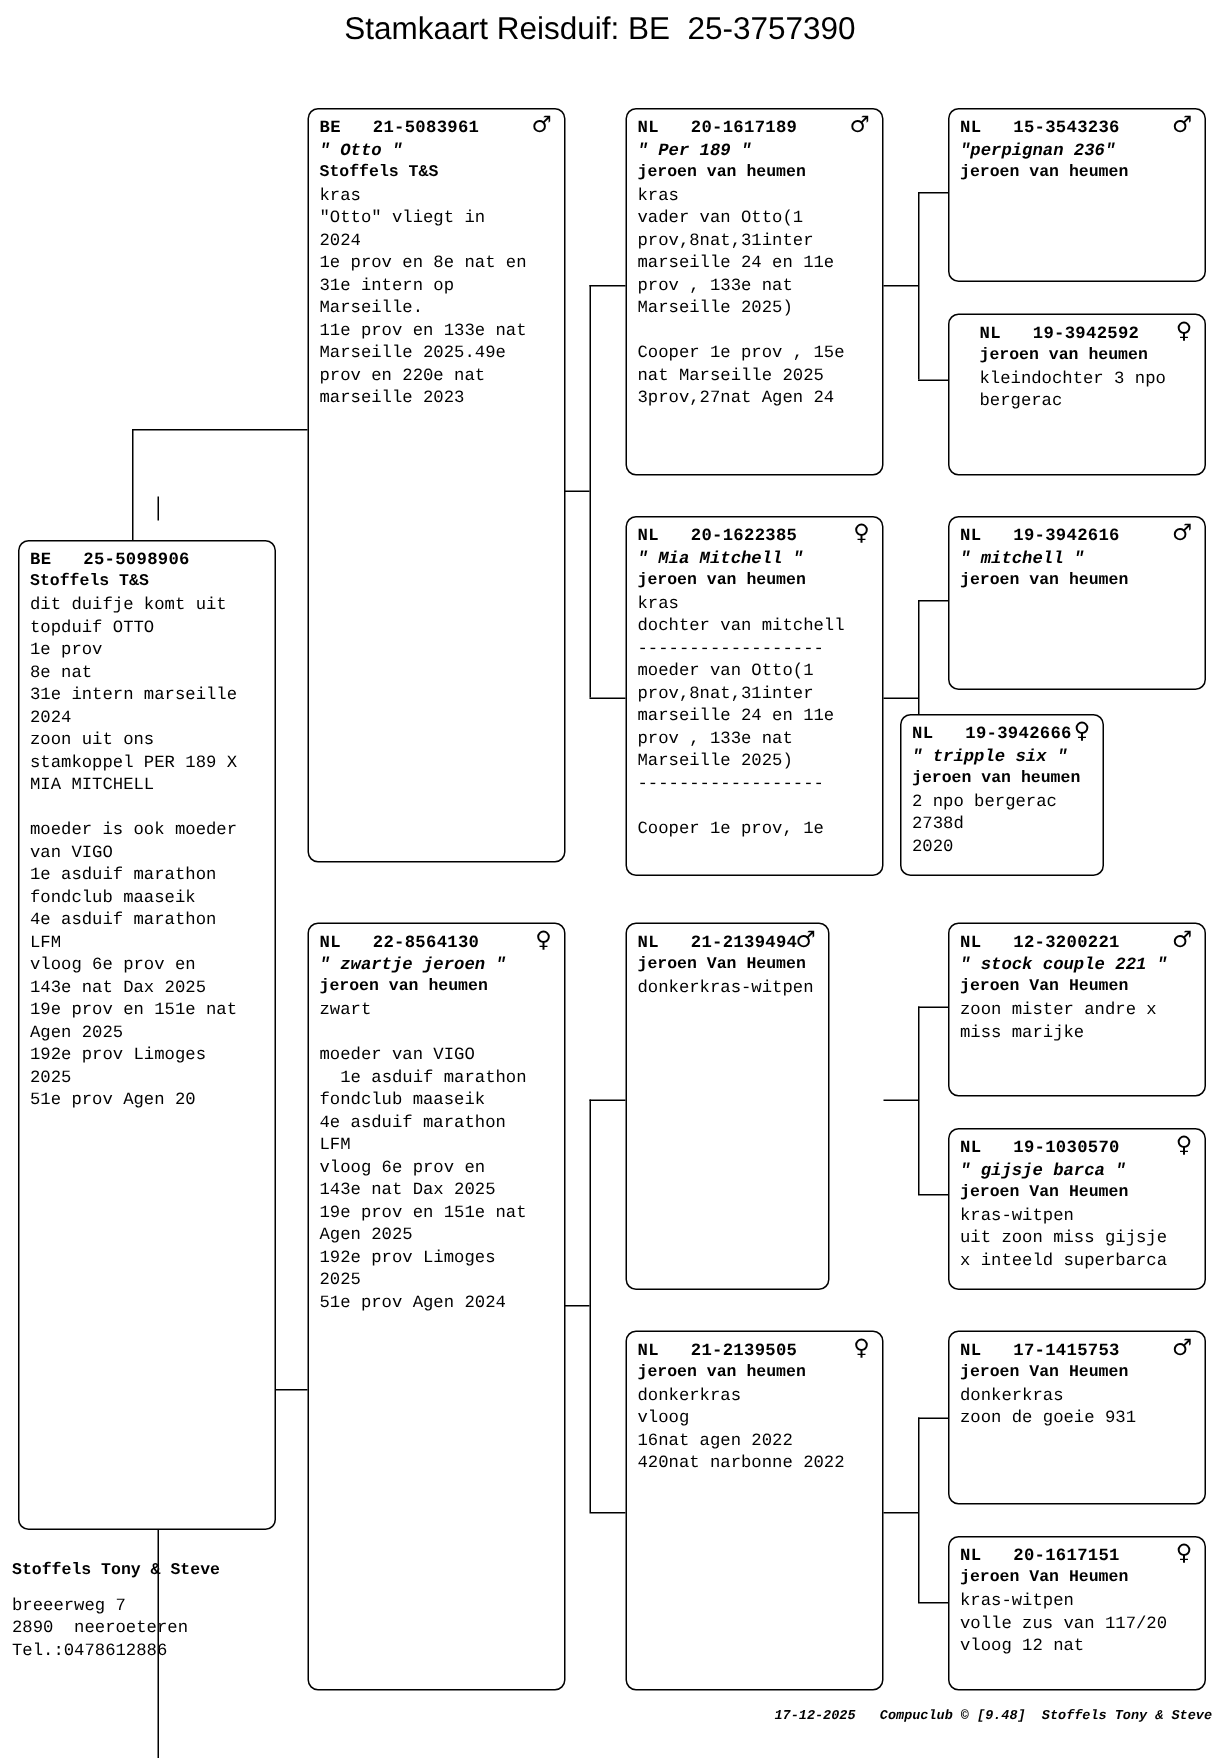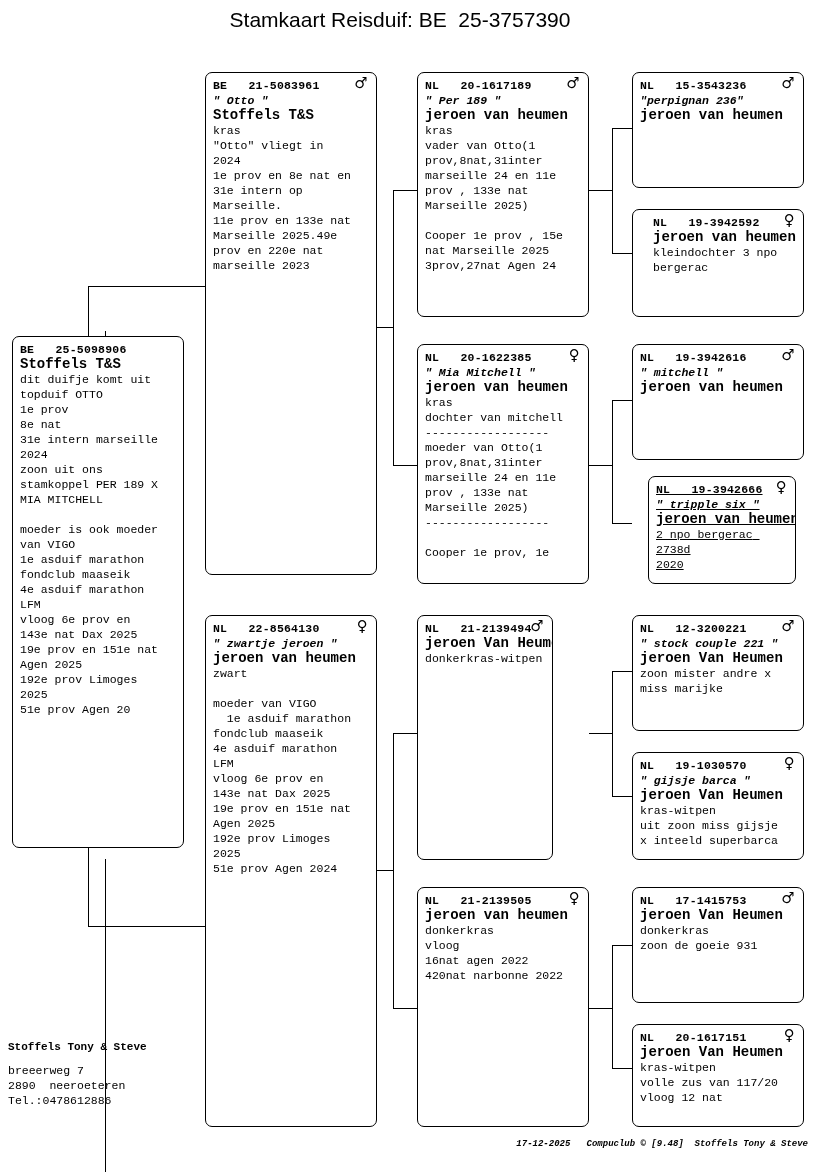--- a/index.html
+++ b/index.html
@@ -63,21 +63,21 @@
     display: block;
     white-space: pre;
     font-size: 11.5px;
     font-style: italic;
     font-weight: bold;
     line-height: 15px;
   }
   .pbox-owner {
     display: block;
     white-space: pre;
-    font-size: 14px;
+    font-size: 11px;
     font-weight: bold;
     line-height: 15px;
   }
   .pbox-notes {
     display: block;
     white-space: pre-wrap;
     font-size: 11.5px;
     font-weight: normal;
     line-height: 15px;
     letter-spacing: 0px;
@@ -166,21 +166,21 @@
 <div class="vline" style="left:612px; top:671px; height:125px;"></div>
 <div class="hline" style="left:612px; top:671px; width:20px;"></div>
 <div class="hline" style="left:612px; top:796px; width:20px;"></div>
 <div class="hline" style="left:589px; top:733px; width:23px;"></div>
 
 <div class="vline" style="left:612px; top:945px; height:123px;"></div>
 <div class="hline" style="left:612px; top:945px; width:20px;"></div>
 <div class="hline" style="left:612px; top:1068px; width:20px;"></div>
 <div class="hline" style="left:589px; top:1008px; width:23px;"></div>
 
-<div class="pbox" style="left:12px; top:336px; width:172px; height:512px;">
+<div class="pbox" style="left:12px; top:360px; width:172px; height:660px;">
   <span class="pbox-head">BE   25-5098906<span class="sex"></span></span>
 
   <span class="pbox-owner">Stoffels T&amp;S</span>
   <span class="pbox-notes">dit duifje komt uit
 topduif OTTO
 1e prov
 8e nat
 31e intern marseille
 2024
 zoon uit ons
@@ -302,21 +302,21 @@
   <span class="pbox-notes">kleindochter 3 npo
 bergerac</span>
 </div>
 
 <div class="pbox" style="left:632px; top:344px; width:172px; height:116px;">
   <span class="pbox-head">NL   19-3942616<span class="sex">♂</span></span>
   <span class="pbox-alias">" mitchell "</span>
   <span class="pbox-owner">jeroen van heumen</span>
 </div>
 
-<div class="pbox" style="left:648px; top:476px; width:148px; height:108px;text-decoration:underline;">
+<div class="pbox" style="left:600px; top:476px; width:136px; height:108px;">
   <span class="pbox-head">NL   19-3942666<span class="sex">♀</span></span>
   <span class="pbox-alias">" tripple six "</span>
   <span class="pbox-owner">jeroen van heumen</span>
   <span class="pbox-notes">2 npo bergerac 2738d
 2020</span>
 </div>
 
 <div class="pbox" style="left:632px; top:615px; width:172px; height:116px;">
   <span class="pbox-head">NL   12-3200221<span class="sex">♂</span></span>
   <span class="pbox-alias">" stock couple 221 "</span>

